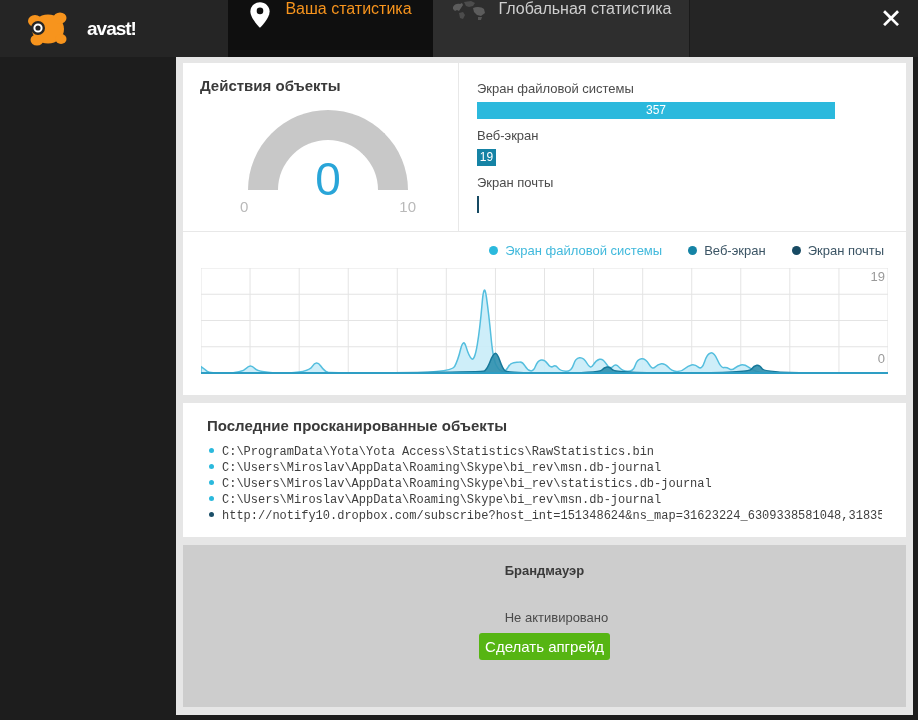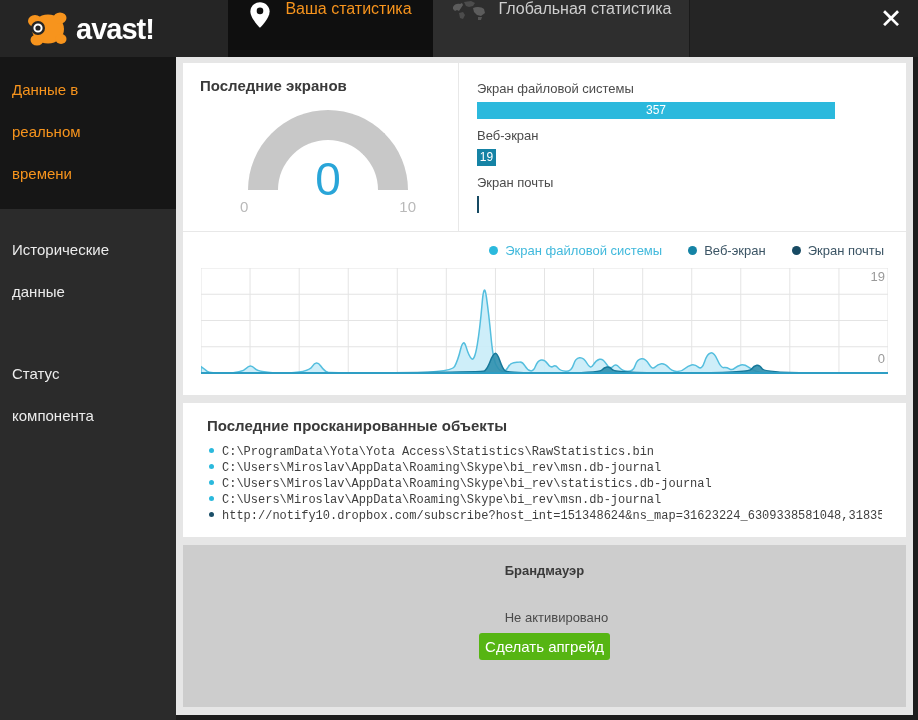--- a/index.html
+++ b/index.html
@@ -2,21 +2,21 @@
 <html><head>
 <meta charset="utf-8">
 <style>
   * { margin:0; padding:0; box-sizing:border-box; }
   body { font-family:"Liberation Sans", sans-serif; background:#000; }
   .window { position:relative; width:918px; height:720px; background:#1d1d1d; overflow:hidden; }
 
   
   .topbar { position:absolute; left:0; top:0; width:918px; height:57px; background:#252525; }
   .logo { position:absolute; left:24px; top:8px; display:flex; align-items:center; }
-  .logo-text { color:#fff; font-size:29px; font-weight:bold; letter-spacing:-1px; margin-left:6px; }
+  .logo-text { color:#fff; font-size:19px; font-weight:bold; letter-spacing:-1px; margin-left:17px; }
   .tab { position:absolute; top:0; height:57px; display:flex; align-items:flex-start; justify-content:center; cursor:pointer; }
   .tab1 { left:228px; width:205px; background:#0f0f0f; }
   .tab2 { left:433px; width:257px; background:#2e2e2e; border-right:1px solid #1a1a1a; }
   .tab1 .tab-label { color:#f7941d; font-size:16px; margin-left:14px; }
   .tab2 .tab-label { color:#cfcfcf; font-size:16px; margin-left:12px; }
   .close-btn { position:absolute; right:10px; top:2px; width:34px; height:34px; color:#fff; font-size:27px; font-weight:300; text-align:center; line-height:34px; cursor:pointer; }
 
   
   .sidebar { position:absolute; left:0; top:57px; width:176px; height:663px; background:#2b2b2b; }
   .side-item { padding:20px 12px; font-size:15px; line-height:42px; color:#ececec; cursor:pointer; }
@@ -107,38 +107,27 @@
         <path d="M22 8 C26 6 31 7 33 9 L34 13 30 16 26 15 23 12 Z" fill="#5c5c5c"></path>
         <path d="M8 13 L12 12 14 15 12 19 9 18 Z" fill="#4c4c4c"></path>
         <path d="M27 17 L31 17 30 20 27 20 Z" fill="#555"></path>
       </svg>
       <span class="tab-label">Глобальная статистика</span>
     </div>
 
     <div class="close-btn">✕</div>
   </div>
 
-  <div class="sidebar">
-    <div class="side-item active">
-      <span class="wrap">Данные в реальном времени</span>
-    </div>
-    <div class="side-item">
-      <span class="wrap">Исторические данные</span>
-    </div>
-    <div class="side-item">
-      <span class="wrap">Статус компонента</span>
-    </div>
-  </div>
 
   <div class="content">
 
     <div class="card card1">
       <div class="top-split">
         <div class="gauge-col">
-          <div class="panel-title">Последние экранов</div>
+          <div class="panel-title">Действия объекты</div>
           <div class="gauge-wrap">
             <div class="gauge-arc"></div>
             <div class="gauge-value">0</div>
           </div>
           <div class="gauge-minmax">
             <span>0</span>
             <span>10</span>
           </div>
         </div>
         <div class="bars-col">

